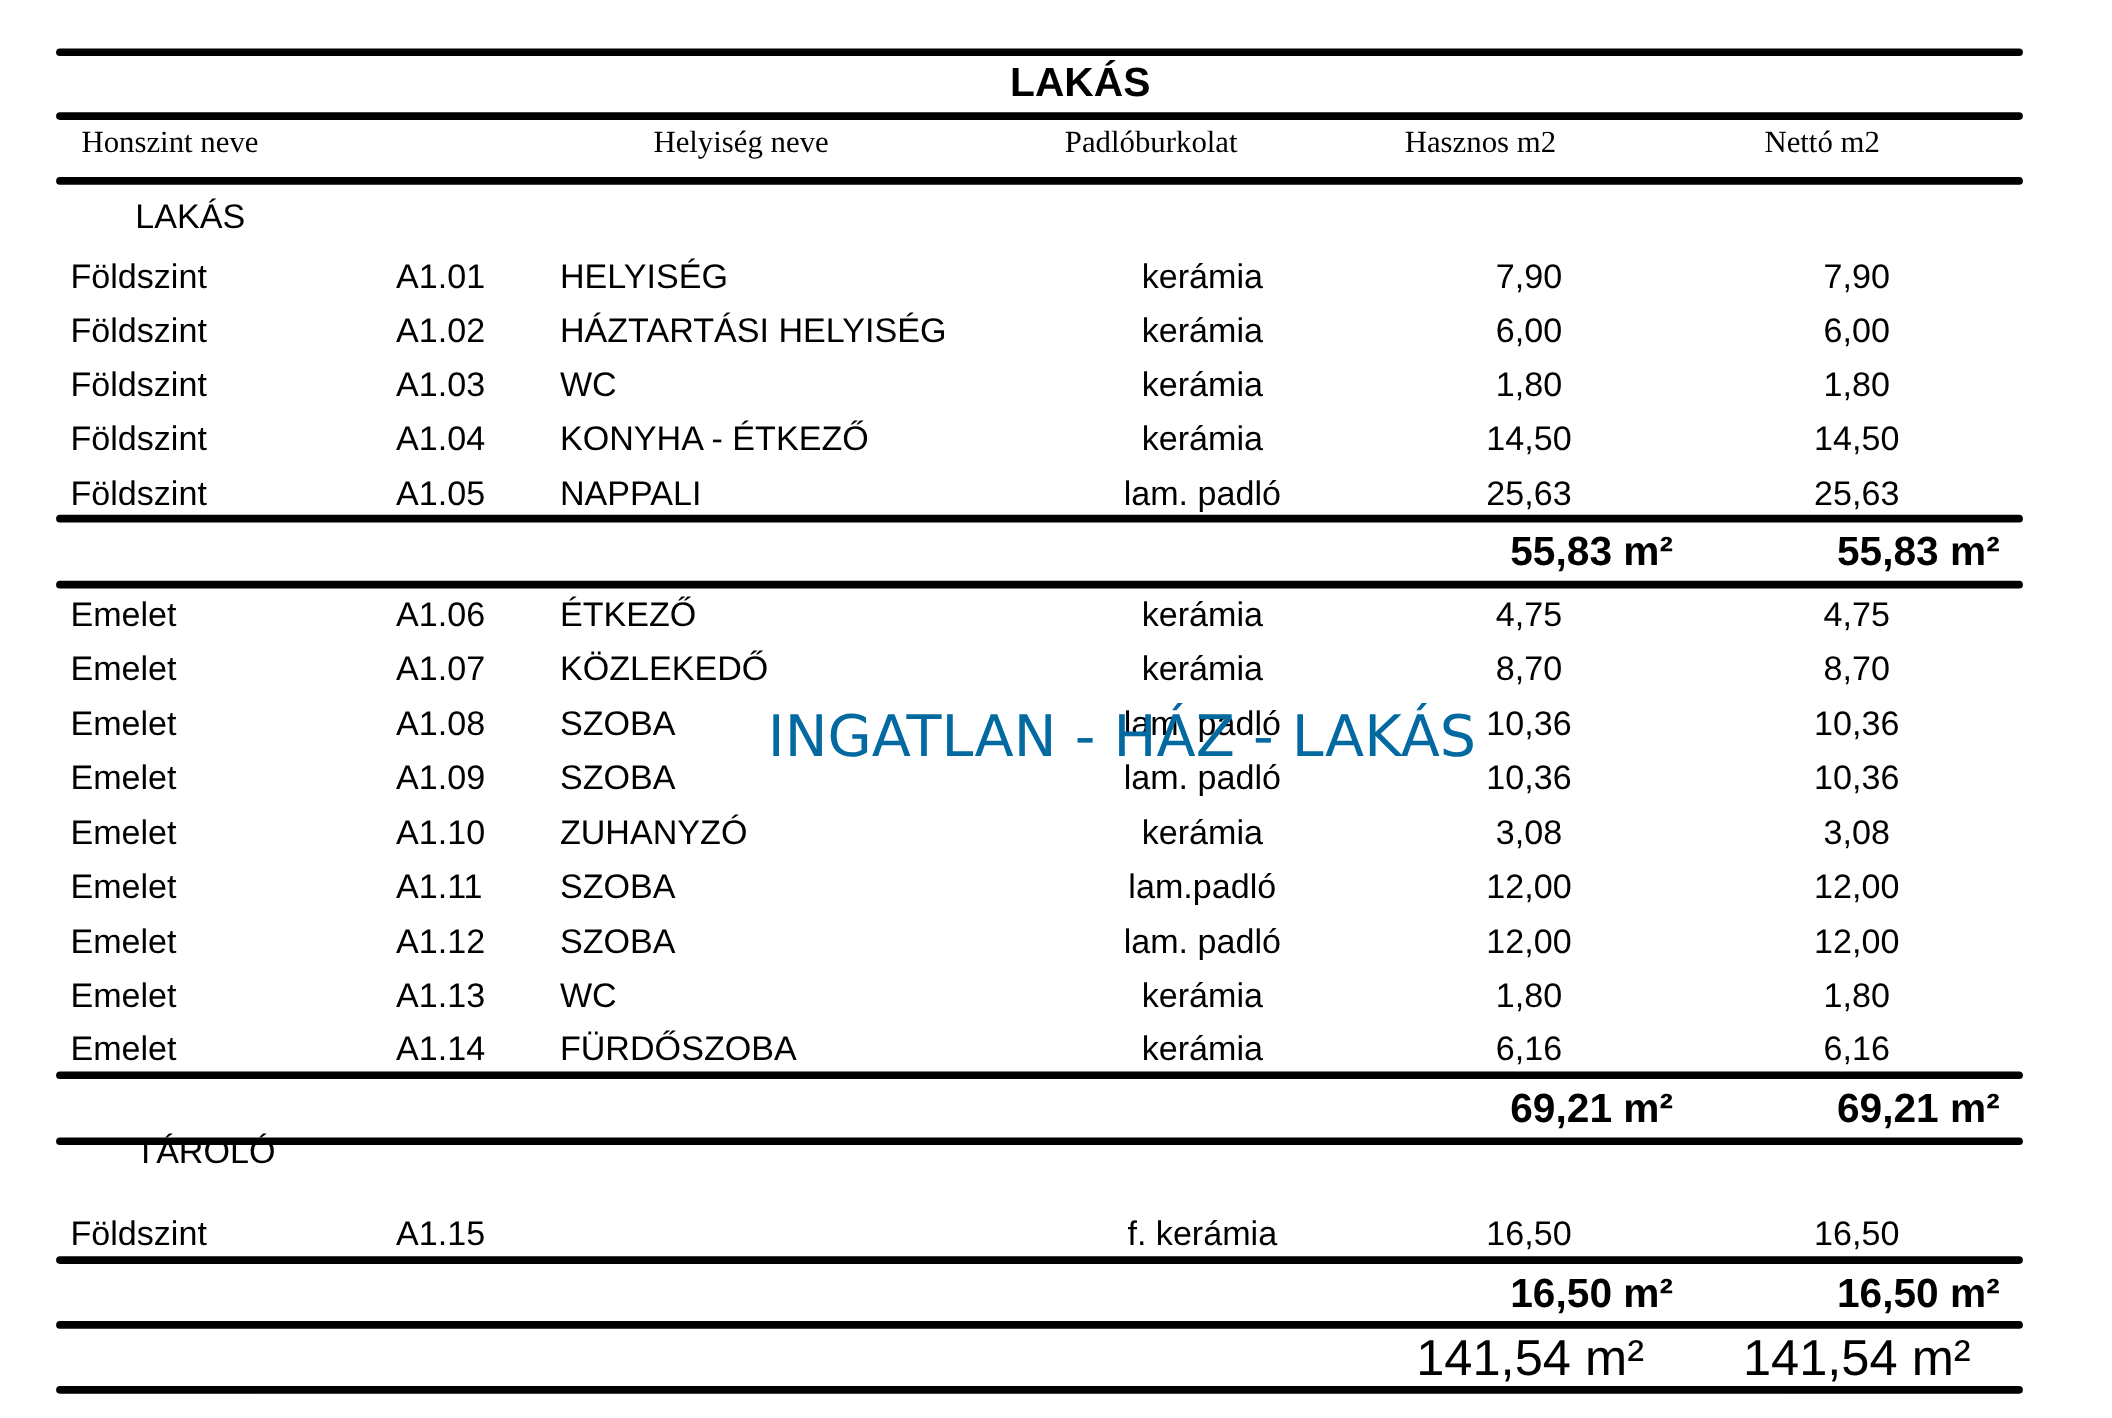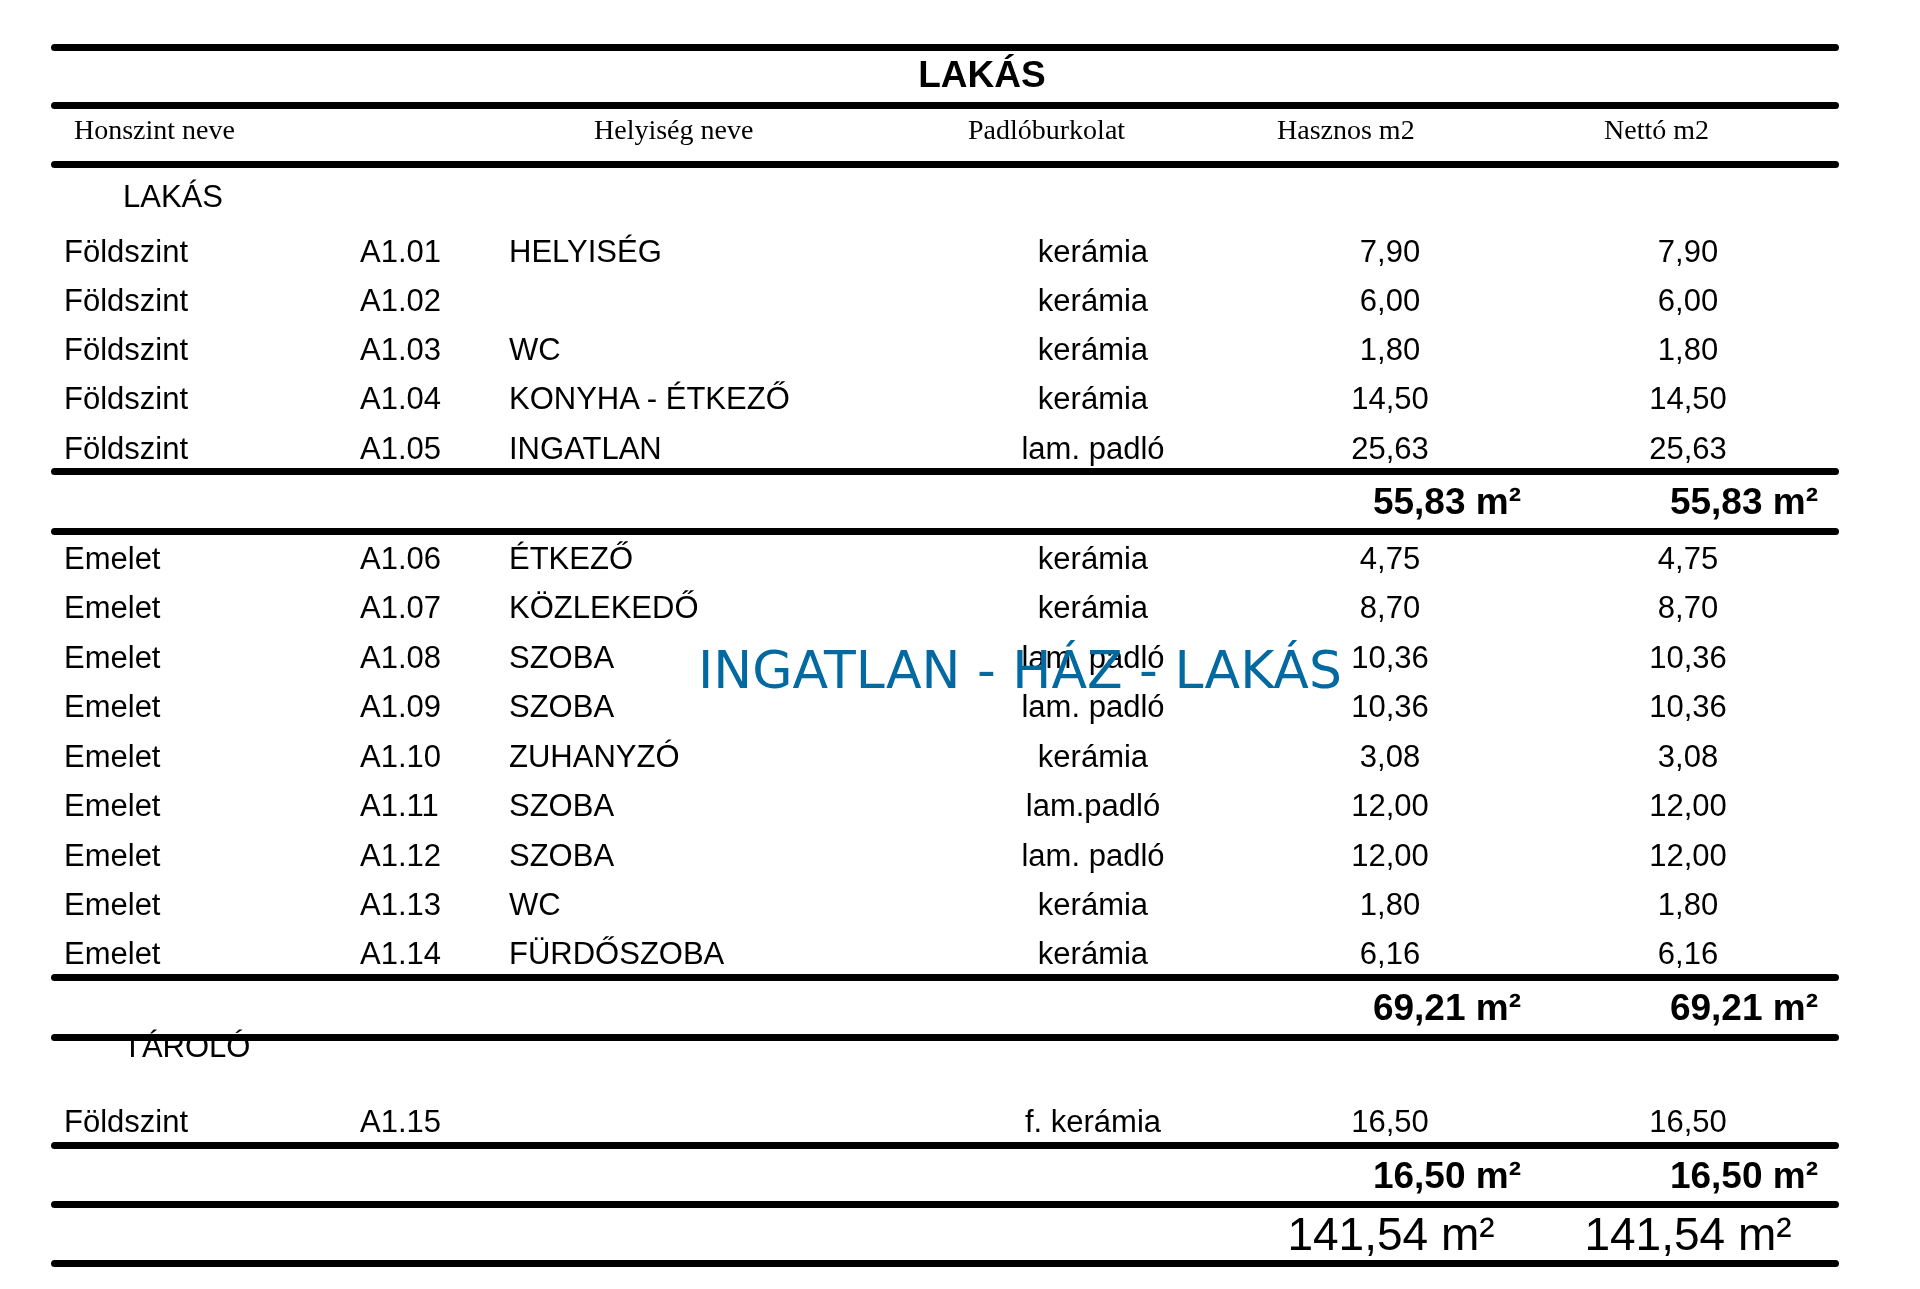--- a/index.html
+++ b/index.html
@@ -43,20 +43,21 @@
     <span class="a">Földszint</span>
     <span class="b">A1.01</span>
     <span class="c">HELYISÉG</span>
     <span class="d">kerámia</span>
     <span class="e">7,90</span>
     <span class="f">7,90</span>
   </div>
   <div class="row cell" style="top:283px">
     <span class="a">Földszint</span>
     <span class="b">A1.02</span>
+    <span class="c">HÁZTARTÁSI HELYISÉG</span>
     <span class="d">kerámia</span>
     <span class="e">6,00</span>
     <span class="f">6,00</span>
   </div>
   <div class="row cell" style="top:332px">
     <span class="a">Földszint</span>
     <span class="b">A1.03</span>
     <span class="c">WC</span>
     <span class="d">kerámia</span>
     <span class="e">1,80</span>
@@ -66,21 +67,21 @@
     <span class="a">Földszint</span>
     <span class="b">A1.04</span>
     <span class="c">KONYHA - ÉTKEZŐ</span>
     <span class="d">kerámia</span>
     <span class="e">14,50</span>
     <span class="f">14,50</span>
   </div>
   <div class="row cell" style="top:431px">
     <span class="a">Földszint</span>
     <span class="b">A1.05</span>
-    <span class="c">INGATLAN</span>
+    <span class="c">NAPPALI</span>
     <span class="d">lam. padló</span>
     <span class="e">25,63</span>
     <span class="f">25,63</span>
   </div>
   <div class="rule" style="top:468px"></div>
   <div class="t tot" style="left:1261px;top:483px">55,83 m²</div>
   <div class="t tot" style="left:1558px;top:483px">55,83 m²</div>
   <div class="rule" style="top:528px"></div>
 
   <div class="row cell" style="top:541px">

